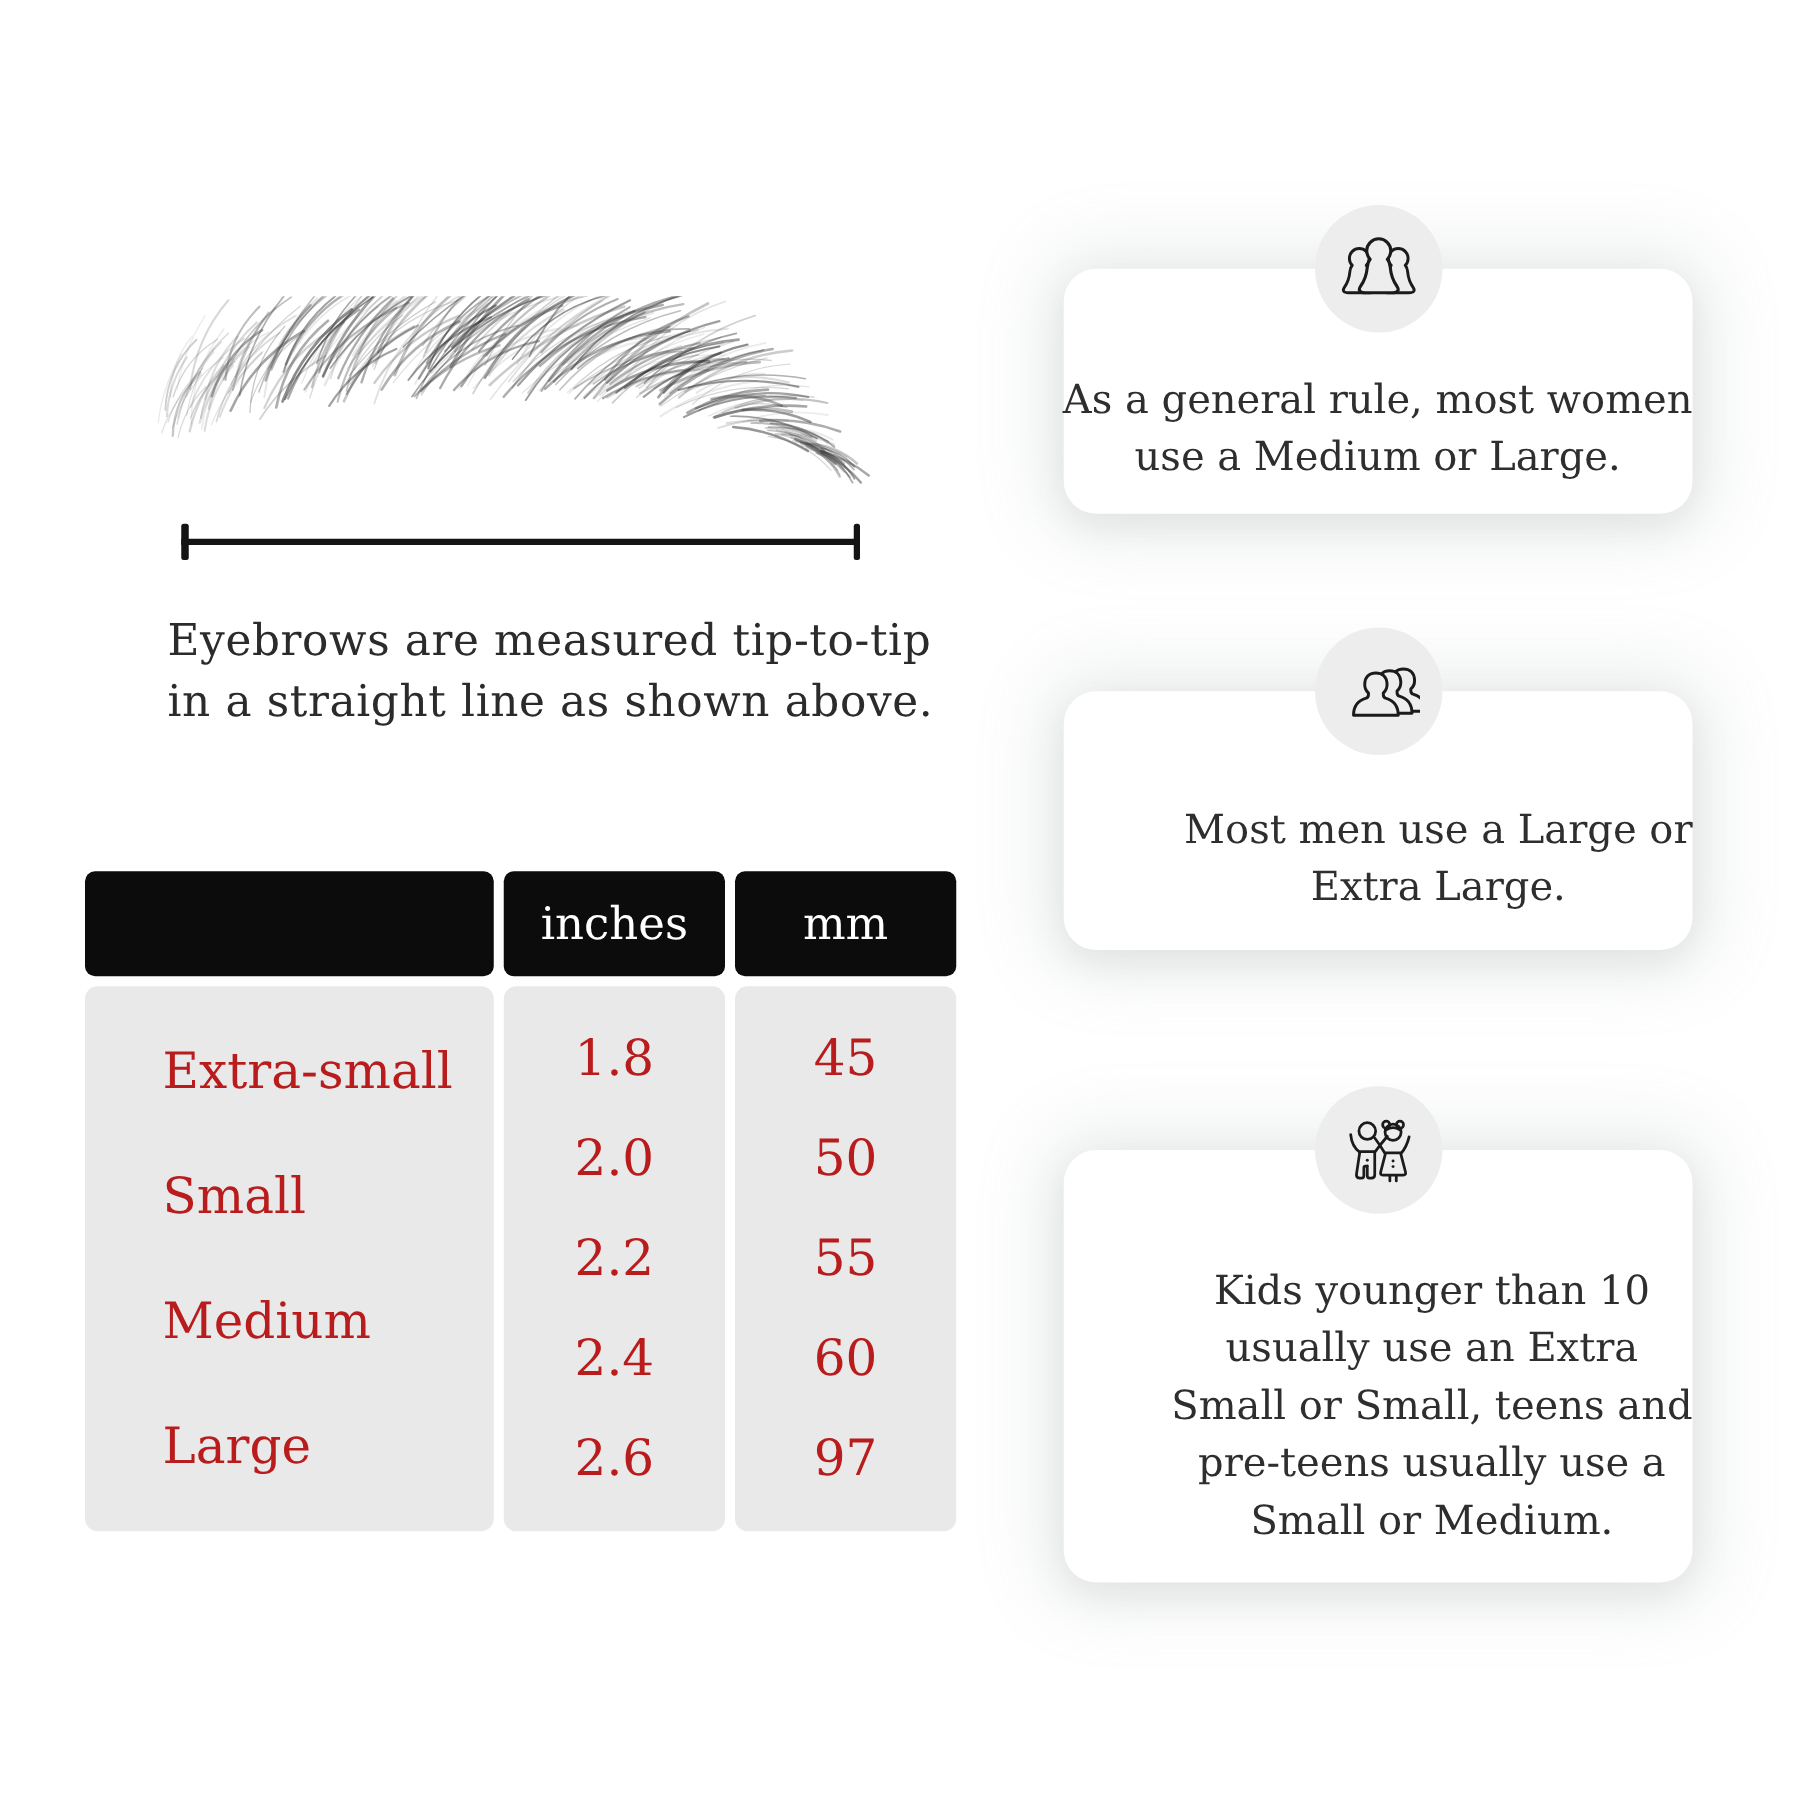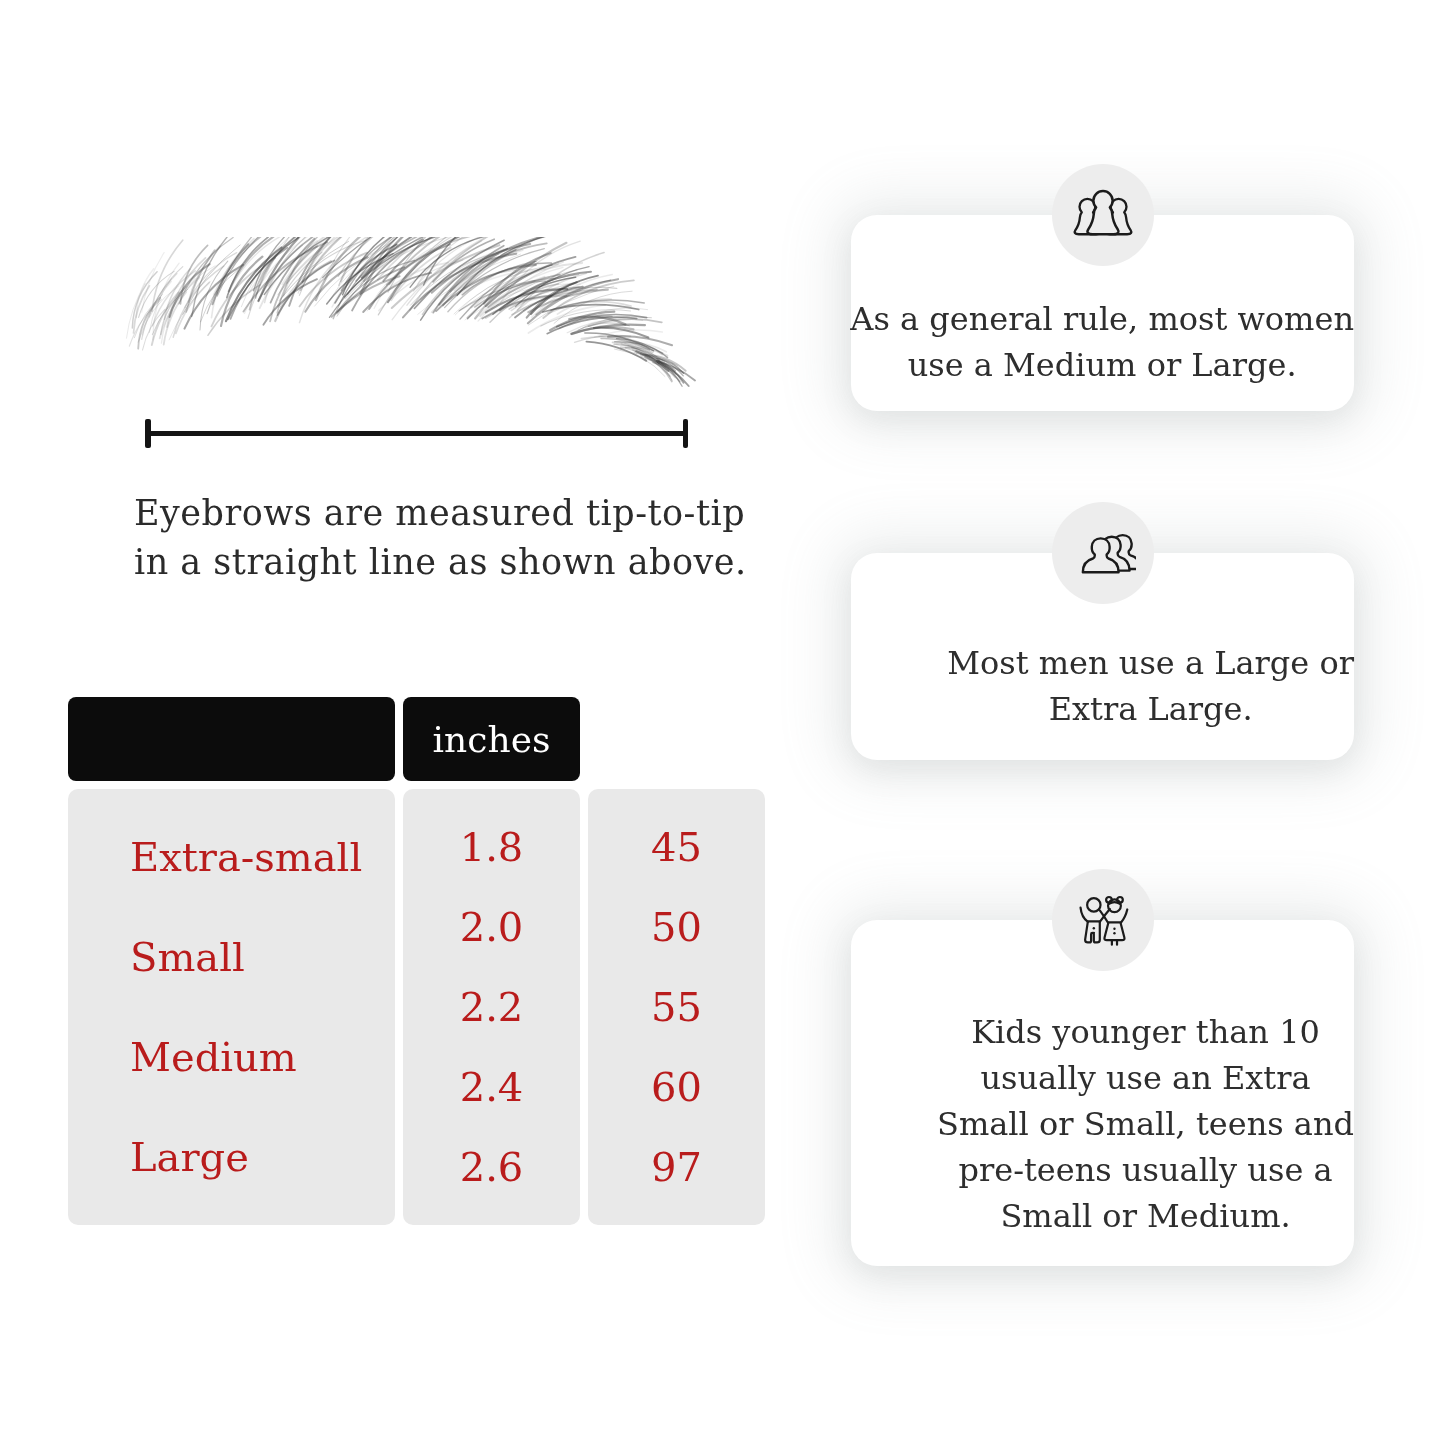--- a/index.html
+++ b/index.html
@@ -353,20 +353,21 @@
 
   <div class="caption">
     <div class="cap-line">Eyebrows are measured tip-to-tip</div>
     <div class="cap-line">in a straight line as shown above.</div>
   </div>
 
   <div class="size-table">
     <div class="st-header">
       <div class="hcell"></div>
       <div class="hcell">inches</div>
+      <div class="hcell">mm</div>
     </div>
     <div class="st-body">
       <div class="st-col labels">
         <div class="st-cell">Extra-small</div>
         <div class="st-cell">Small</div>
         <div class="st-cell">Medium</div>
         <div class="st-cell">Large</div>
       </div>
       <div class="st-col vals">
         <div class="st-cell">1.8</div>

